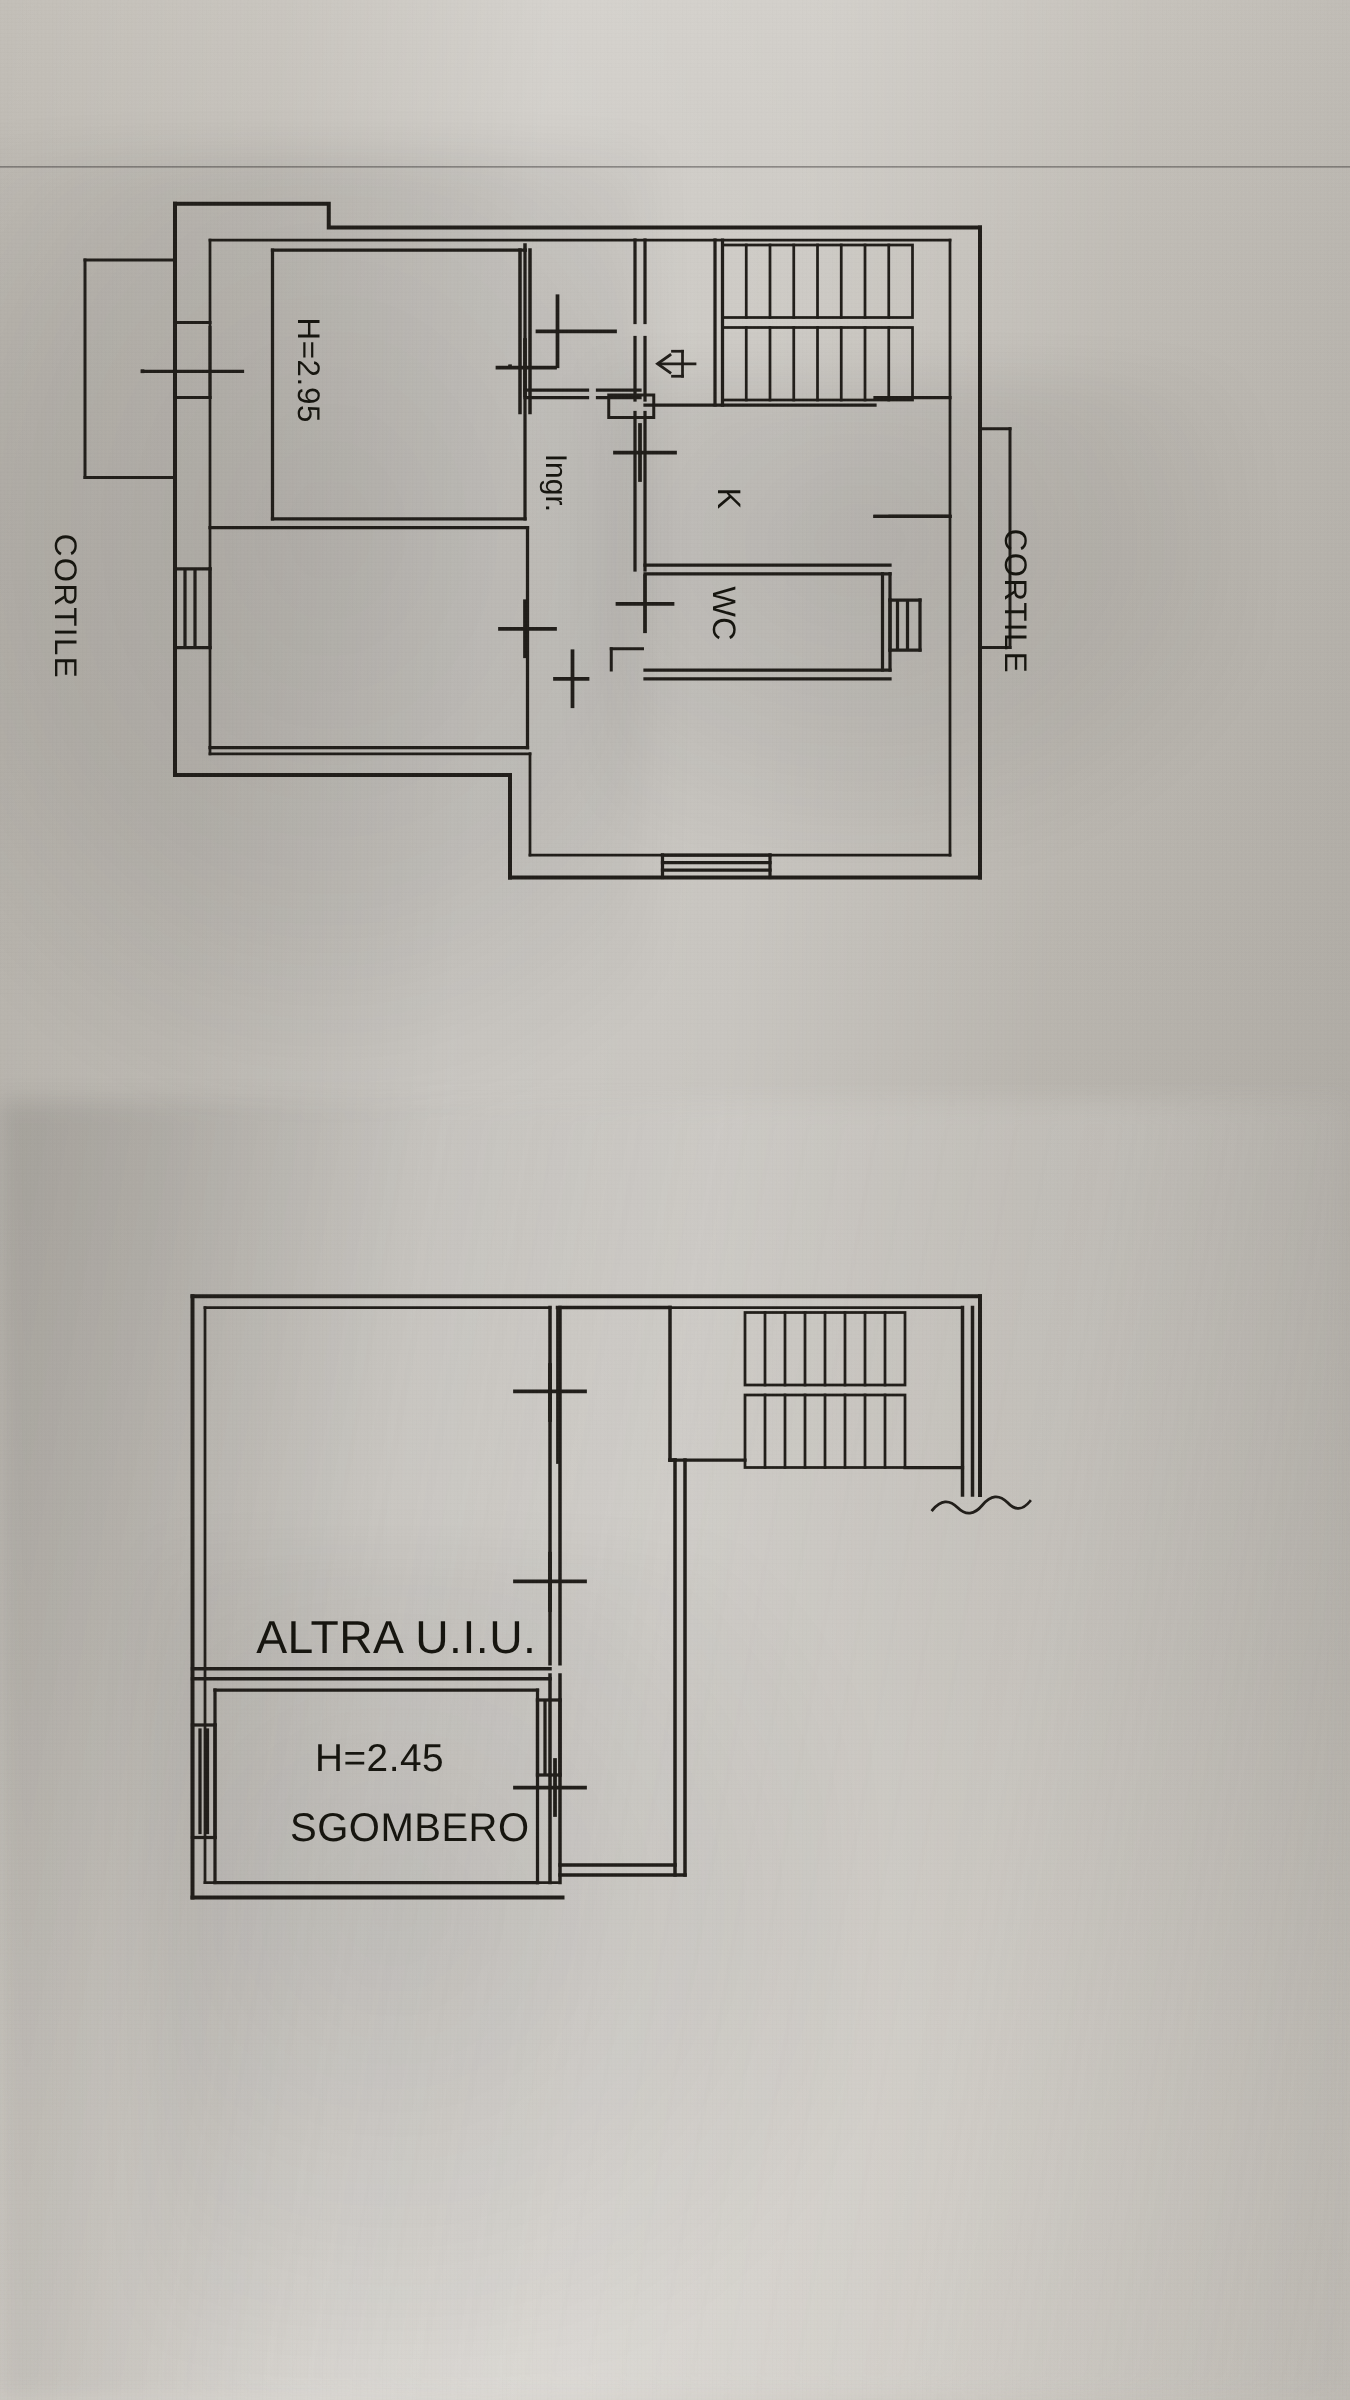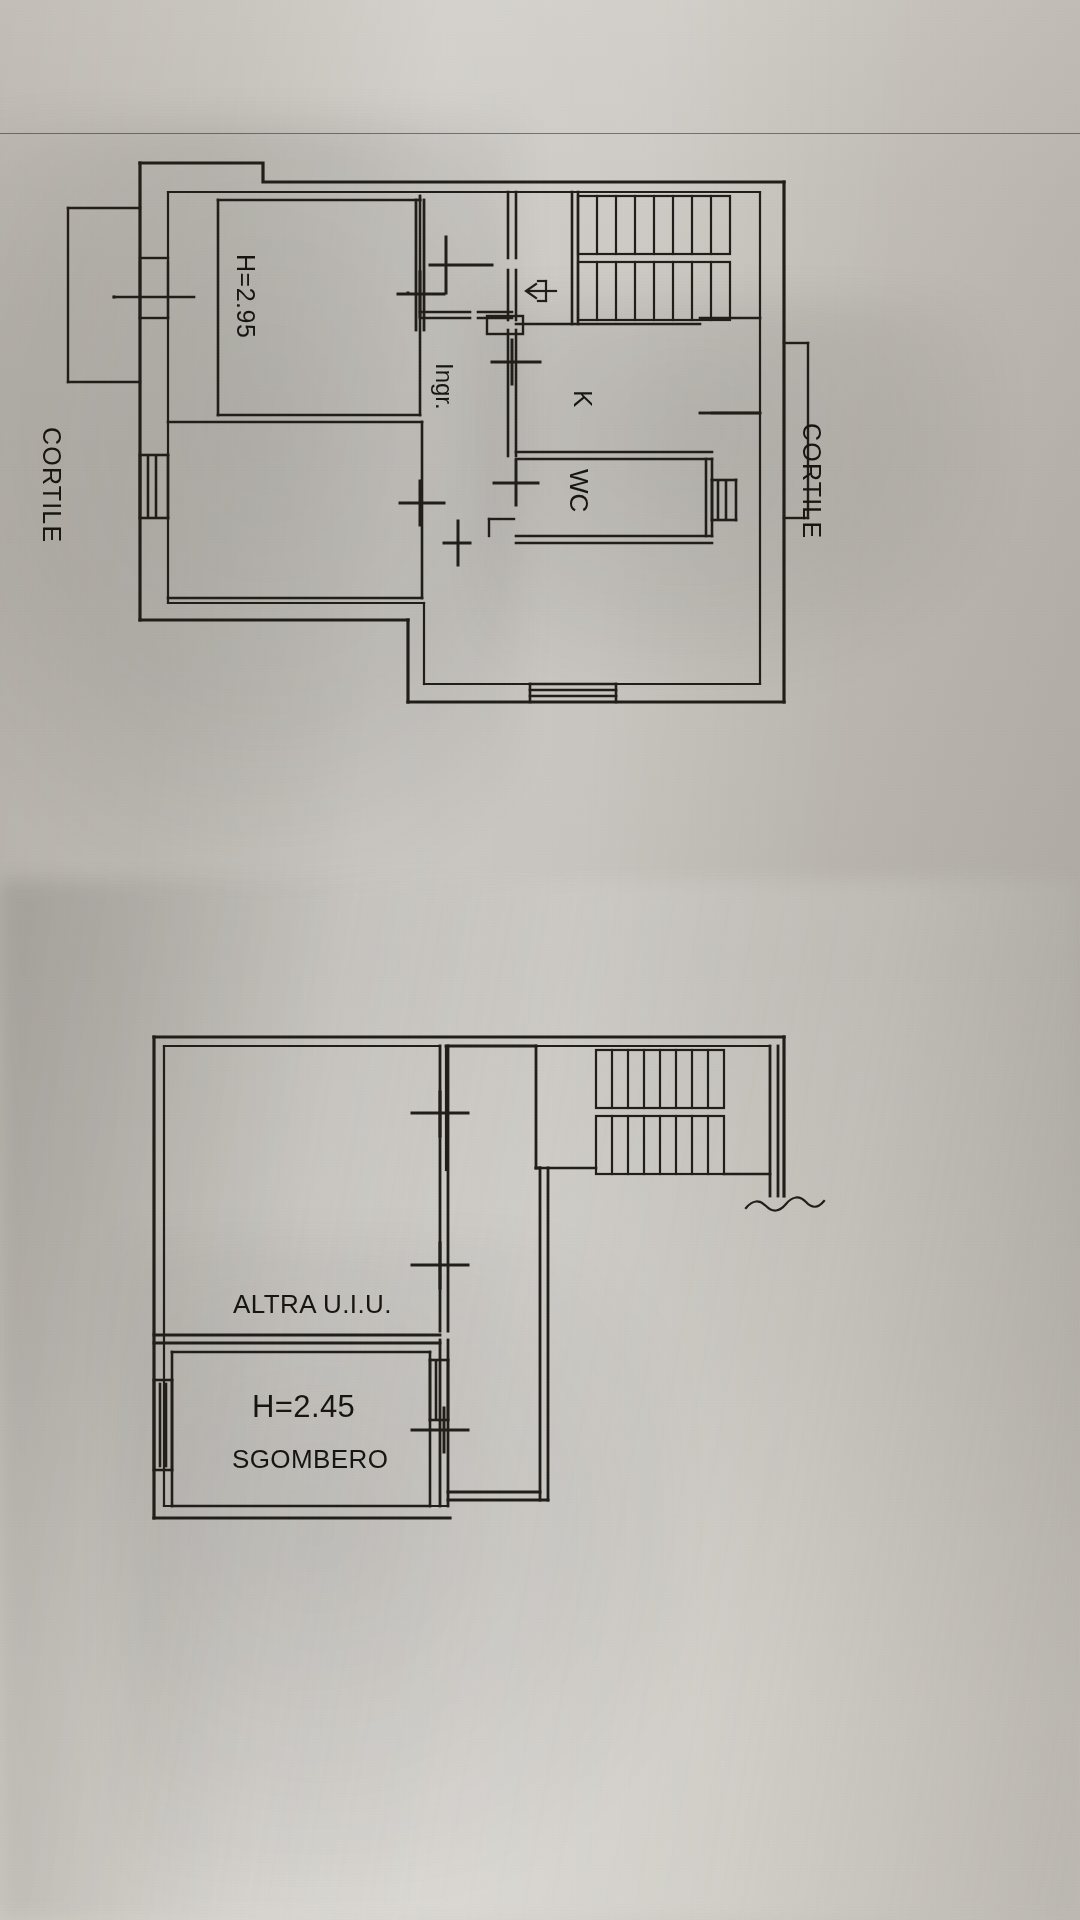--- a/index.html
+++ b/index.html
@@ -145,32 +145,31 @@
   }
   .lbl-cortile-right {
     left: 826px; top: 423px;
     font-size: 25px;
     letter-spacing: 1.2px;
     transform: rotate(90deg);
     transform-origin: left top;
   }
   .lbl-altra {
     left: 205px; top: 1289px;
-    font-size: 26px;
+    font-size: 37px;
     letter-spacing: .4px;
-    margin-left: 28px;
   }
   .lbl-h245 {
     left: 252px; top: 1389px;
     font-size: 31px;
     letter-spacing: .4px;
   }
   .lbl-sgombero {
     left: 232px; top: 1444px;
-    font-size: 26px;
+    font-size: 32px;
     letter-spacing: .4px;
   }
 </style>
 </head>
 <body>
 
 <div class="page">
 
   <div class="paper-base"></div>
   <div class="paper-shadow-a"></div>

